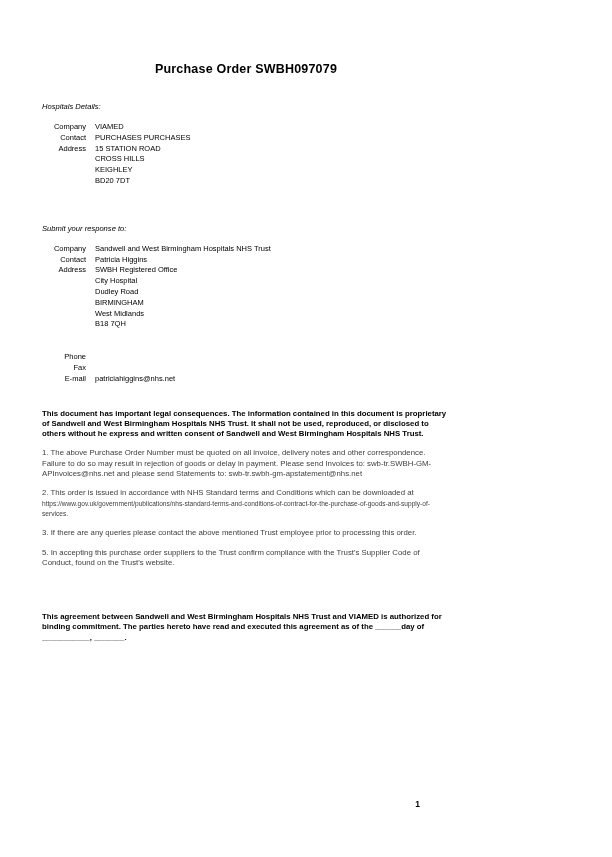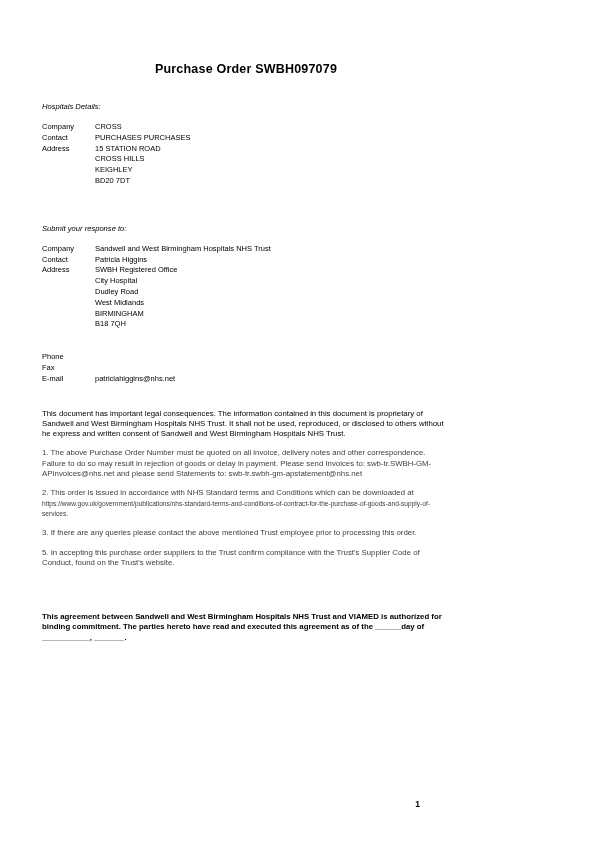--- a/index.html
+++ b/index.html
@@ -34,27 +34,27 @@
   .section-heading.second { margin-top:37px; }
 
   .detail-grid {
     display:grid;
     grid-template-columns:44px auto;
     column-gap:9px;
     font-size:7.5px;
     line-height:10.8px;
     margin-top:11px;
   }
-  .lbl { text-align:left; white-space:nowrap; }
+  .lbl { text-align:right; white-space:nowrap; }
   .val { text-align:left; }
   .val .addr-line { line-height:10.8px; }
   .row-gap { margin-top:22px; }
 
   p.legal {
-    font-weight:normal;
+    font-weight:bold;
     font-size:7.8px;
     line-height:10.3px;
     margin-top:24px;
   }
   p.term {
     font-size:7.8px;
     line-height:10.3px;
     margin-top:9px;
     color:#3d3d3d;
   }
@@ -79,21 +79,21 @@
 
 <div class="page">
   <div class="content">
 
     <h1 class="title">Purchase Order SWBH097079</h1>
 
     <div class="section-heading">Hospitals Details:</div>
 
     <div class="detail-grid">
       <div class="lbl">Company</div>
-      <div class="val">CROSS</div>
+      <div class="val">VIAMED</div>
 
       <div class="lbl">Contact</div>
       <div class="val">PURCHASES PURCHASES</div>
 
       <div class="lbl">Address</div>
       <div class="val">
         <div class="addr-line">15 STATION ROAD</div>
         <div class="addr-line">CROSS HILLS</div>
         <div class="addr-line">KEIGHLEY</div>
         <div class="addr-line">BD20 7DT</div>
@@ -107,22 +107,22 @@
       <div class="val">Sandwell and West Birmingham Hospitals NHS Trust</div>
 
       <div class="lbl">Contact</div>
       <div class="val">Patricia Higgins</div>
 
       <div class="lbl">Address</div>
       <div class="val">
         <div class="addr-line">SWBH Registered Office</div>
         <div class="addr-line">City Hospital</div>
         <div class="addr-line">Dudley Road</div>
+        <div class="addr-line">BIRMINGHAM</div>
         <div class="addr-line">West Midlands</div>
-        <div class="addr-line">BIRMINGHAM</div>
         <div class="addr-line">B18 7QH</div>
       </div>
 
       <div class="lbl row-gap">Phone</div>
       <div class="val row-gap"></div>
 
       <div class="lbl">Fax</div>
       <div class="val"></div>
 
       <div class="lbl">E-mail</div>

